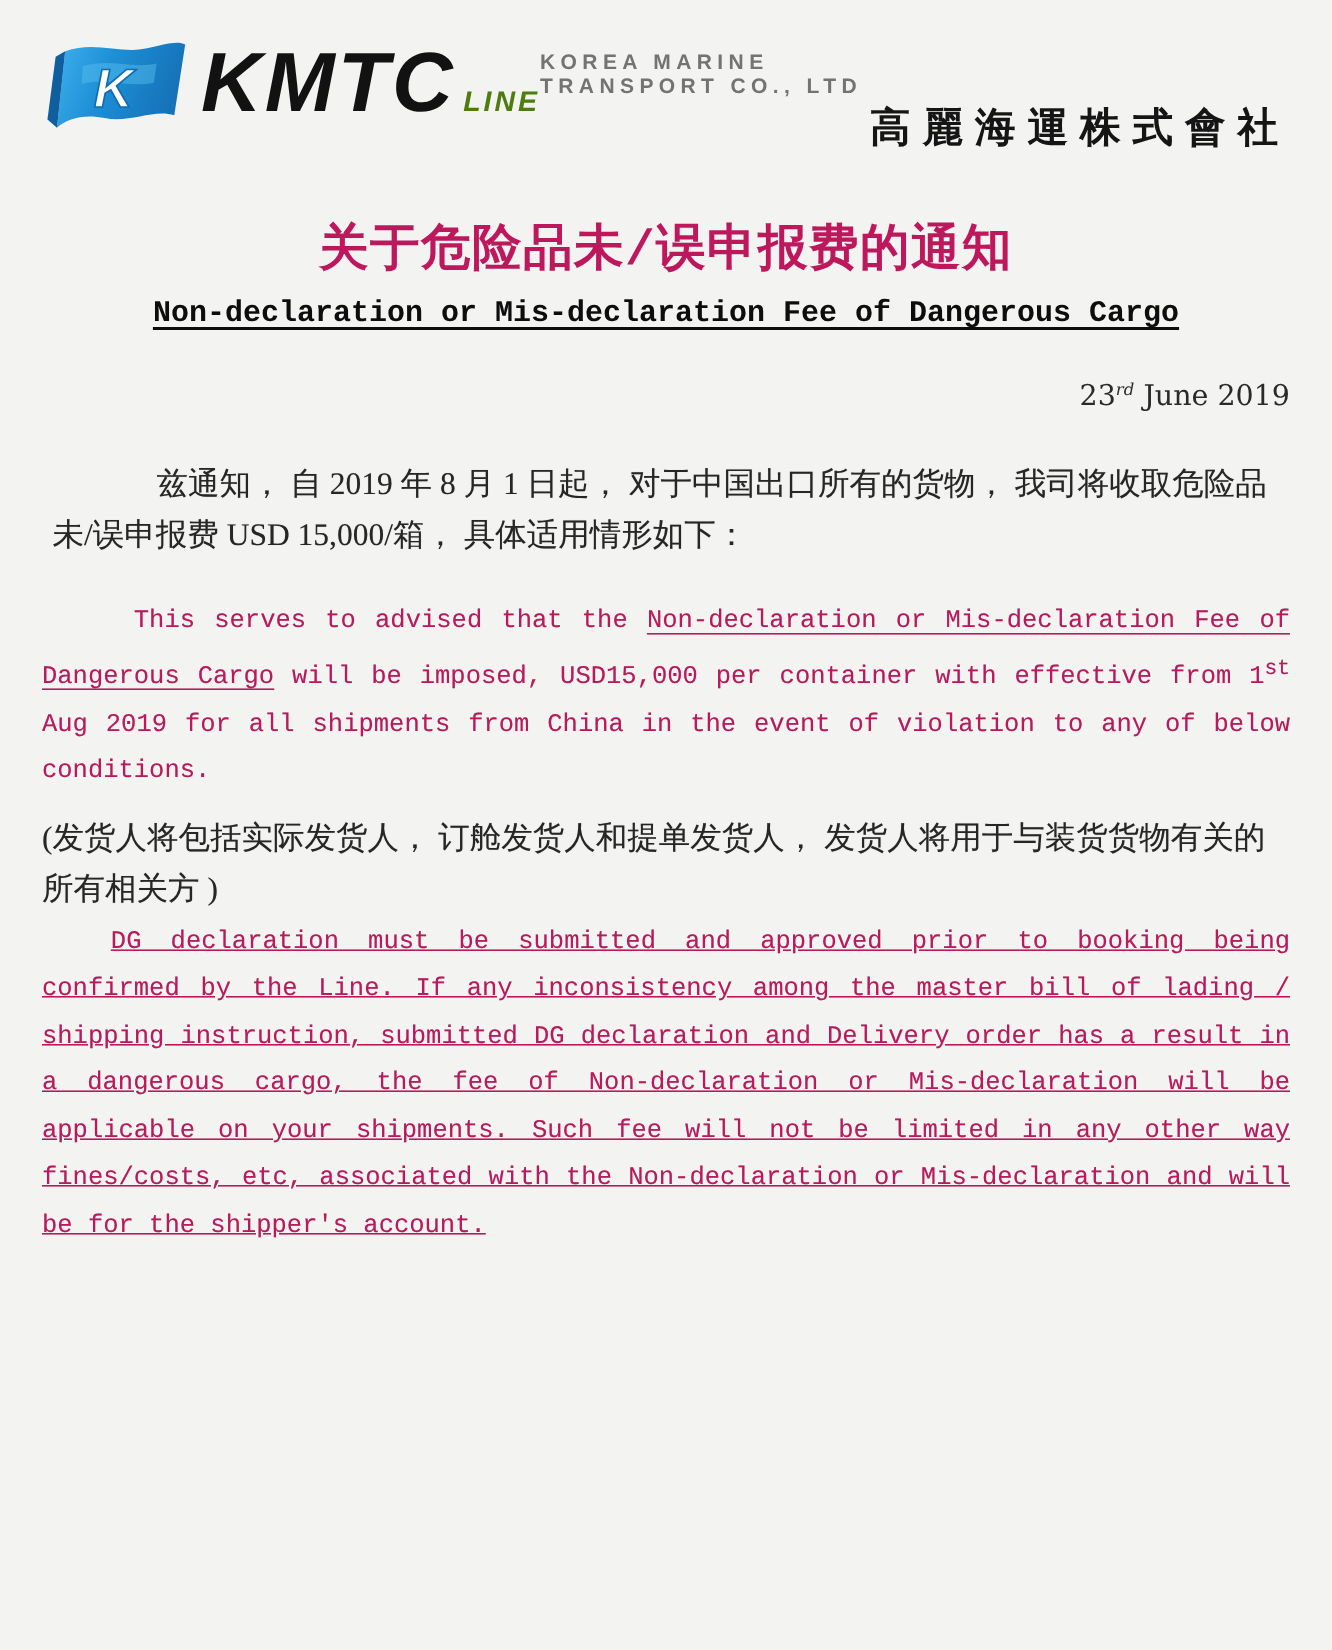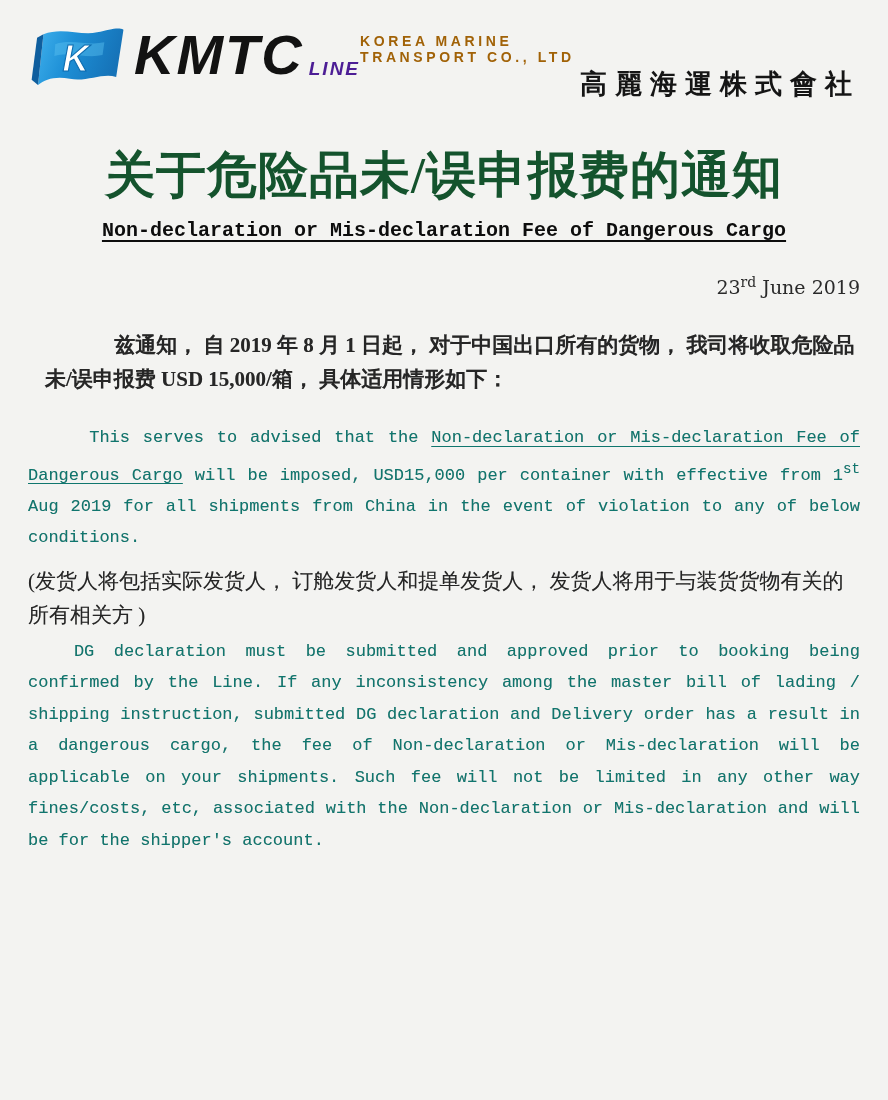--- a/index.html
+++ b/index.html
@@ -28,74 +28,74 @@
   .logo-textcol{display:flex;flex-direction:row;margin-top:6px;}
   .logo-brandrow{display:flex;align-items:flex-end;line-height:1;}
   .brand{
     font-family:"Liberation Sans", sans-serif;
     font-size:56px;font-weight:bold;font-style:italic;
     letter-spacing:2px;color:#121212;line-height:0.9;
   }
   .brand-suffix{
     font-family:"Liberation Sans", sans-serif;
     font-size:19px;font-weight:bold;font-style:italic;
-    letter-spacing:2px;color:#4c1d95;margin-left:5px;padding-bottom:2px;
+    letter-spacing:2px;color:#4d7c0f;margin-left:5px;padding-bottom:2px;
   }
   .company-en{
     font-family:"Liberation Sans", sans-serif;
     font-size:14px;font-weight:bold;
-    letter-spacing:3.6px;color:#a16207;margin-top:3px;
+    letter-spacing:3.6px;color:#737373;margin-top:3px;
   }
   .company-cjk{
     font-family:"Liberation Serif", serif;
     font-size:27px;font-weight:bold;
     letter-spacing:8px;color:#151515;
     padding-bottom:10px;white-space:nowrap;text-align:center;
   }
   
   .title-zh{
     margin-top:30px;
     text-align:center;
-    font-size:50px;font-weight:900;
-    letter-spacing:1px;color:#14532d;
-    font-family:Liberation Serif, serif;
+    font-size:33px;font-weight:900;
+    letter-spacing:1px;color:#be185d;
+    font-family:Liberation Mono, monospace;
   }
   .title-en{
     margin-top:10px;
     text-align:center;
     font-family:"Liberation Mono","DejaVu Sans Mono", monospace;
     font-size:20px;font-weight:bold;color:#0d0d0d;
     text-decoration:underline;
     text-underline-offset:4px;
   }
   .date-line{
     margin-top:32px;
     text-align:right;
     font-size:19px;color:#2a2a2a;
     font-family:"DejaVu Serif", serif;
   }
-  .date-line sup{font-size:14px;}
+  .date-line sup{font-size:11px;font-style:italic;}
   
   .zh{
     font-size:21px;line-height:34px;color:#262626;
     font-family:"Liberation Serif", serif;
     text-shadow:0 0 0.5px rgba(40,40,40,0.35);
   }
   .en{
     font-family:"Liberation Mono","DejaVu Sans Mono", monospace;
-    font-size:17px;line-height:31.5px;color:#0f766e;
+    font-size:17px;line-height:31.5px;color:#be185d;
     text-align:justify;
     text-shadow:0 0 0.4px rgba(40,40,40,0.3);
   }
-  .p-intro-zh{margin:30px 0 0 17px;text-indent:3.3em;font-weight:bold;}
+  .p-intro-zh{margin:30px 0 0 7px;text-indent:3.3em;}
   .p-intro-en{margin:26px 0 0 0;text-indent:6ch;}
   .p-item1{margin:30px 0 0 0;}
   .item-marker{padding-right:1.7em;}
   .p-note-zh{margin:10px 0 0 0;}
-  .p-dg-en{margin:4px 0 16px 0;text-indent:4.5ch;}
+  .p-dg-en{margin:4px 0 16px 0;text-indent:4.5ch;text-decoration:underline;}
   .p-note-en{margin:0;}
   .u{
     text-decoration:underline;
     text-underline-offset:4px;
   }
 </style>
 </head>
 <body>
 
 <div class="page">

